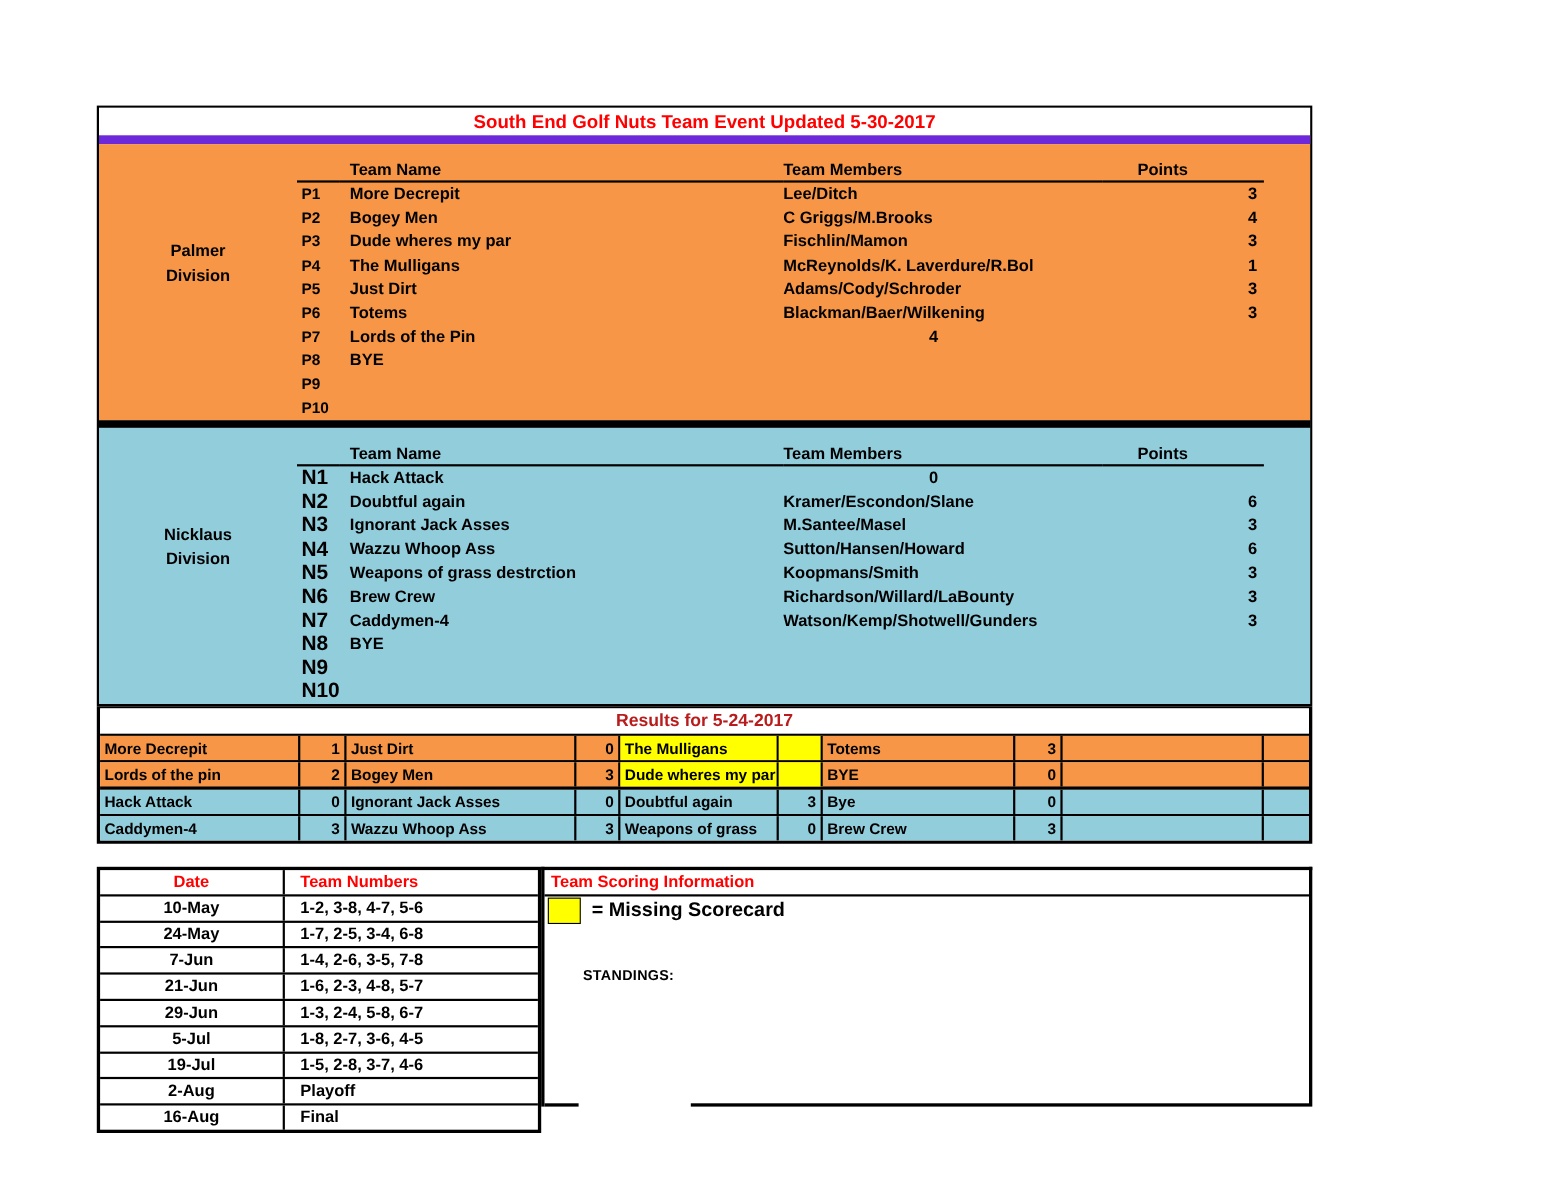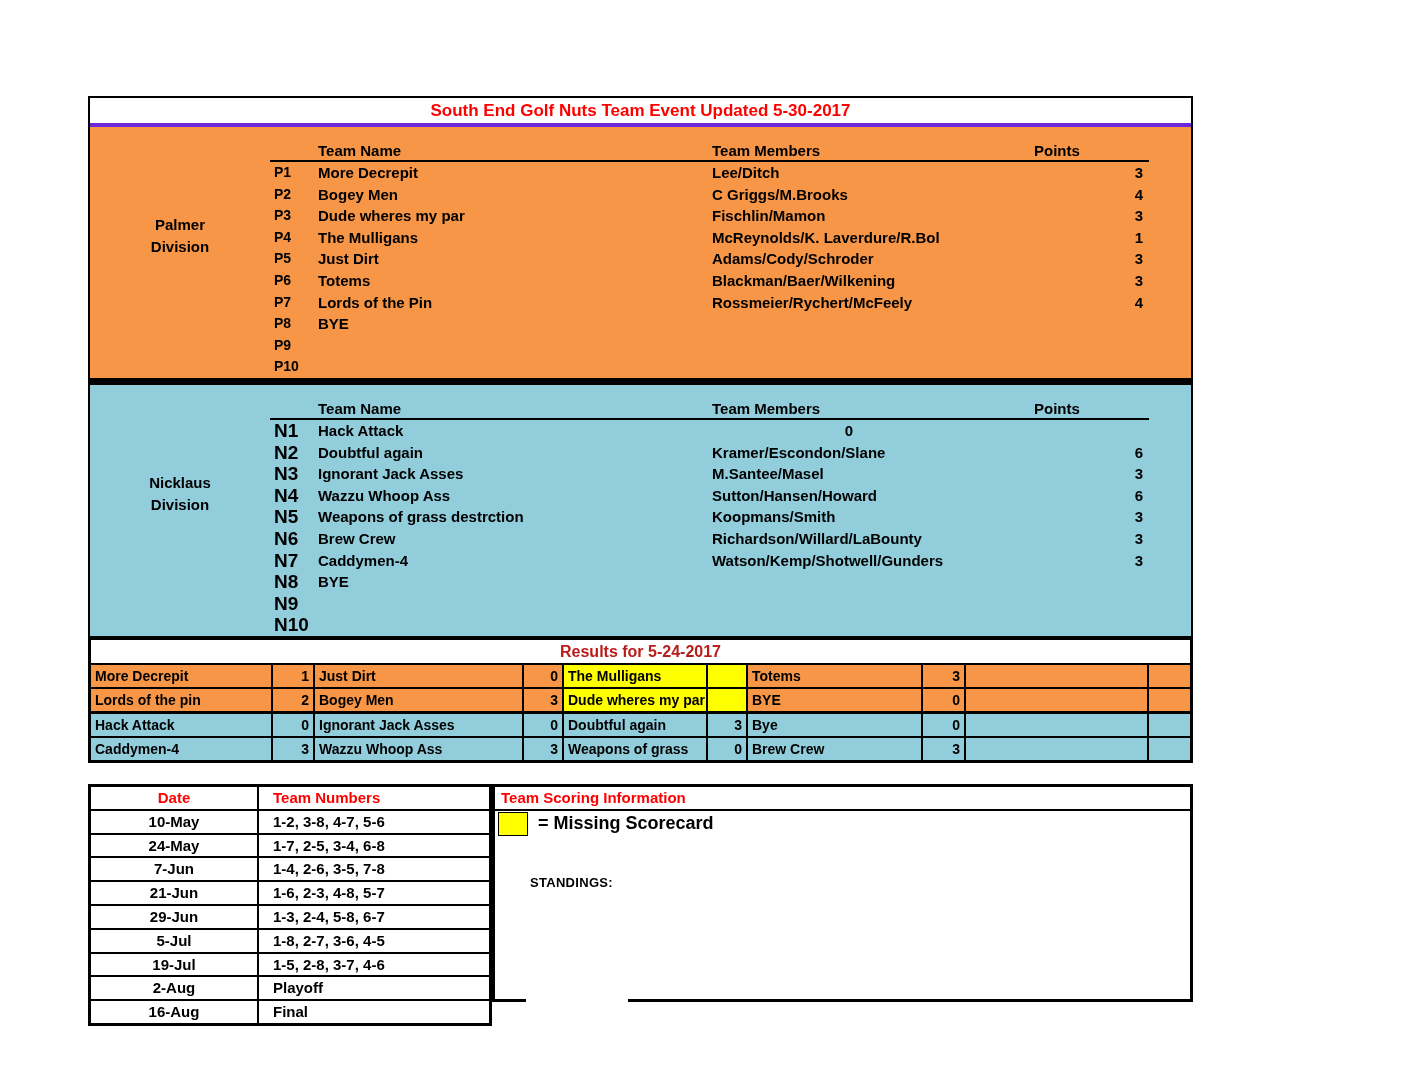--- a/index.html
+++ b/index.html
@@ -5,21 +5,21 @@
   html,body{margin:0;padding:0;}
   body{
     width:1408px;height:1088px;background:#ffffff;position:relative;
     font-family:"Liberation Sans", sans-serif;font-weight:bold;color:#000;
   }
   .sheet{position:absolute;left:88px;top:96px;width:1105px;}
 
   
   .toptable{border:2px solid #000;}
   .main-title{height:25px;line-height:25px;background:#fff;color:#ff0000;
-    text-align:center;font-size:17px;border-bottom:4px solid #6d28d9;}
+    text-align:center;font-size:17px;border-bottom:8px solid #6d28d9;}
   .division{display:flex;}
   .div-label-col{width:180px;flex:0 0 180px;padding-top:87px;text-align:center;
     font-size:15px;line-height:21.6px;}
   .div-right{flex:1;display:flex;flex-direction:column;margin-top:13px;}
   .hdr-row,.team-row{display:flex;height:21.6px;line-height:21.6px;font-size:15px;}
   .hdr-row{height:22px;line-height:22px;}
   .hdr-row .c{border-bottom:2px solid #000;}
   .hdr-row .c.trail{border-bottom:none;}
   .c-num{width:39px;flex:0 0 39px;padding-left:4px;box-sizing:border-box;font-size:14px;}
   .division.second .c-num{font-size:19px;}
@@ -132,21 +132,20 @@
             <div class="team-row">
               <div class="c c-num">P6</div>
               <div class="c c-name">Totems</div>
               <div class="c c-mem">Blackman/Baer/Wilkening</div>
               <div class="c c-pts">3</div>
               <div class="c trail"></div>
             </div>
             <div class="team-row">
               <div class="c c-num">P7</div>
               <div class="c c-name">Lords of the Pin</div>
-              <div class="c c-mem">Rossmeier/Rychert/McFeely</div>
               <div class="c c-pts">4</div>
               <div class="c trail"></div>
             </div>
             <div class="team-row">
               <div class="c c-num">P8</div>
               <div class="c c-name">BYE</div>
               <div class="c c-mem"></div>
               <div class="c c-pts"></div>
               <div class="c trail"></div>
             </div>

